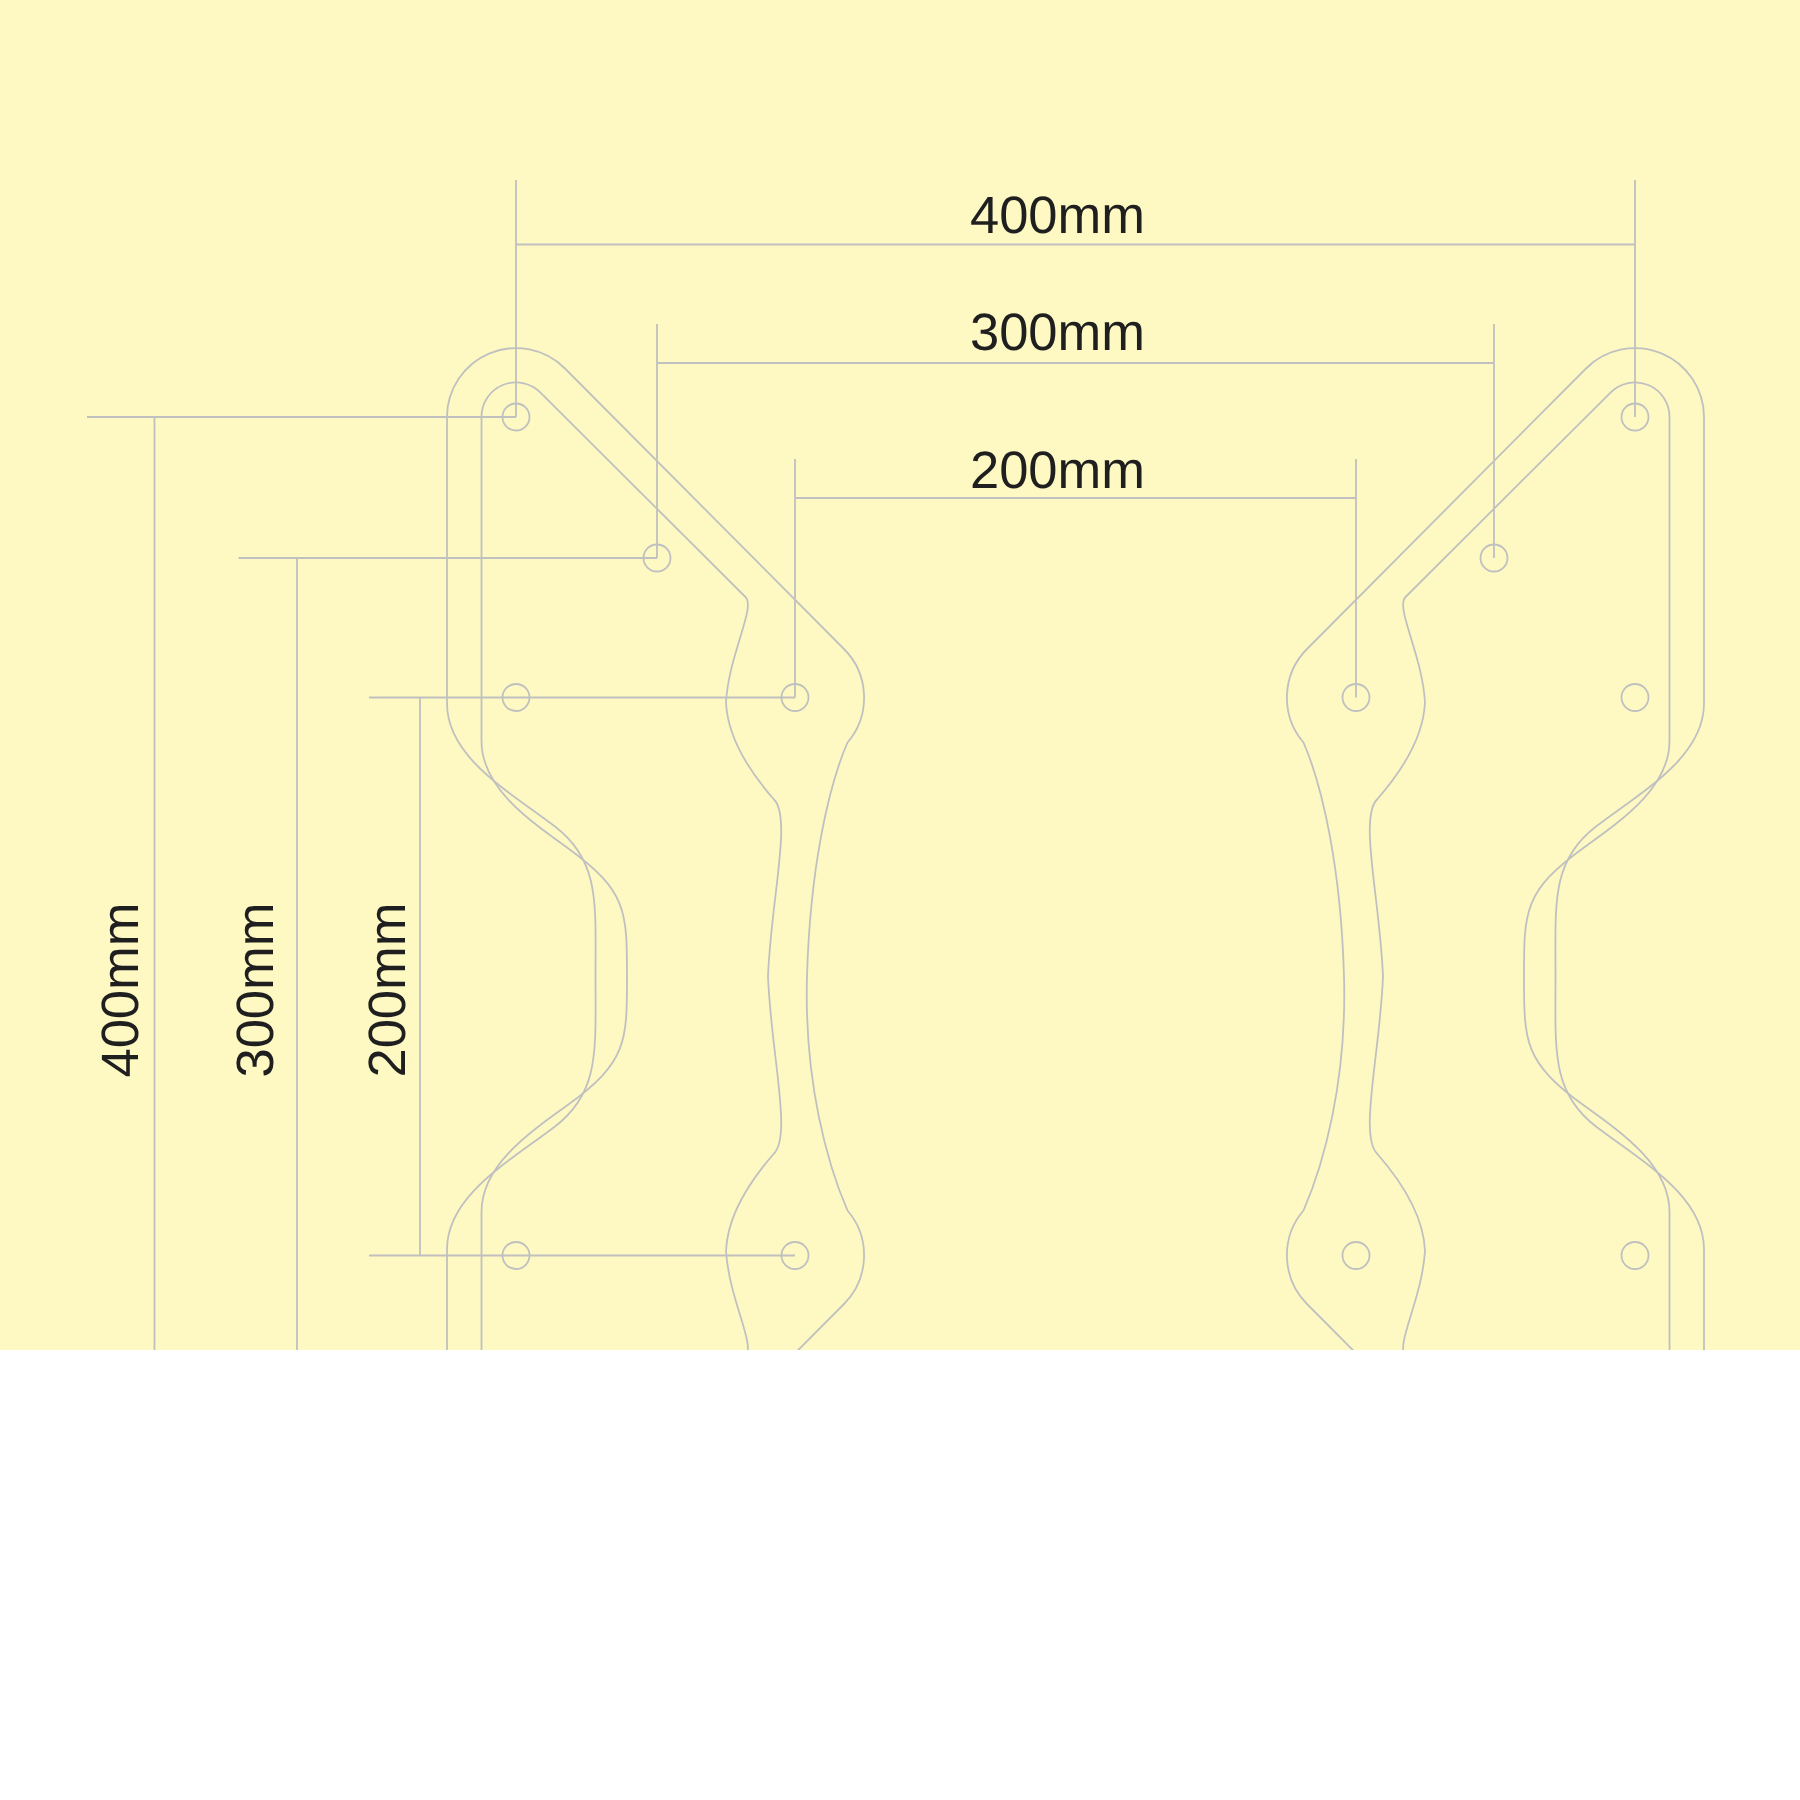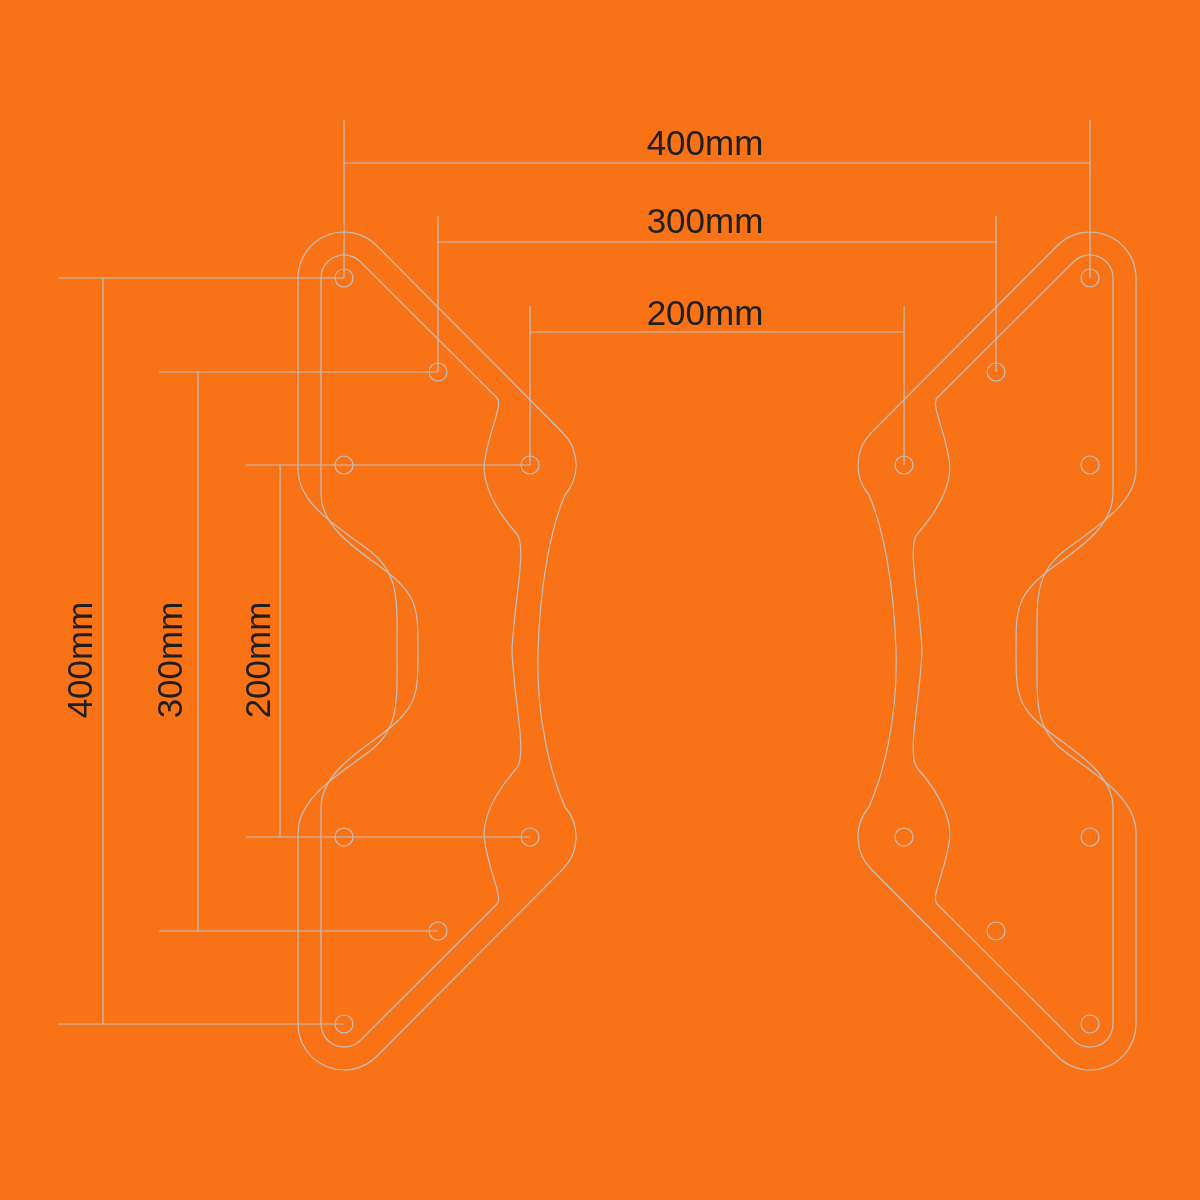--- a/index.html
+++ b/index.html
@@ -3,22 +3,22 @@
 <meta charset="utf-8">
 <style>
   html, body {
     margin: 0;
     padding: 0;
     background: #ffffff;
   }
   .canvas {
     position: relative;
     width: 1200px;
-    height: 1200px;
-    background: #f97316;
+    height: 900px;
+    background: #fef9c3;
     overflow: hidden;
   }
   svg.drawing {
     display: block;
     width: 1200px;
     height: 1200px;
   }
   svg.drawing text {
     font-family: "Liberation Sans", "DejaVu Sans", sans-serif;
     font-size: 35px;

